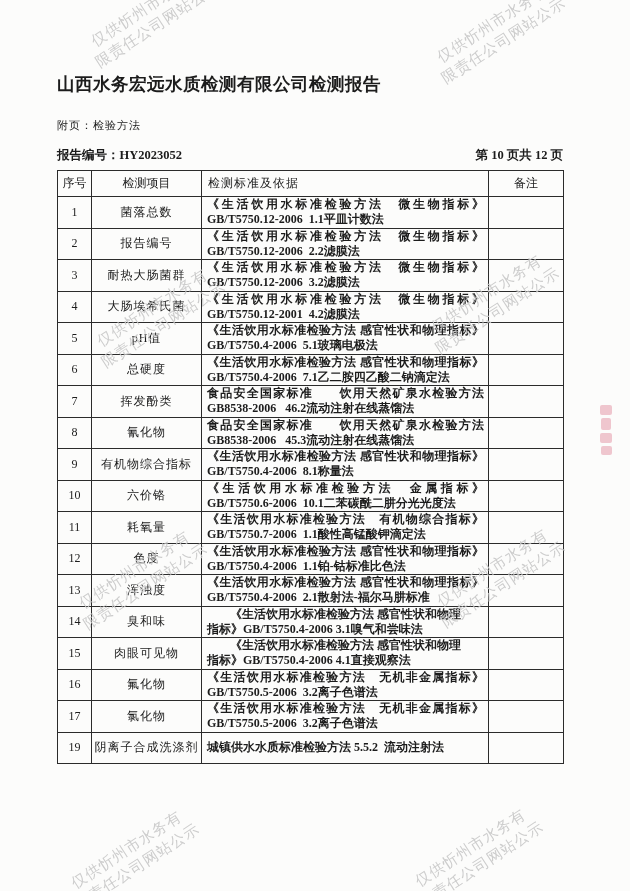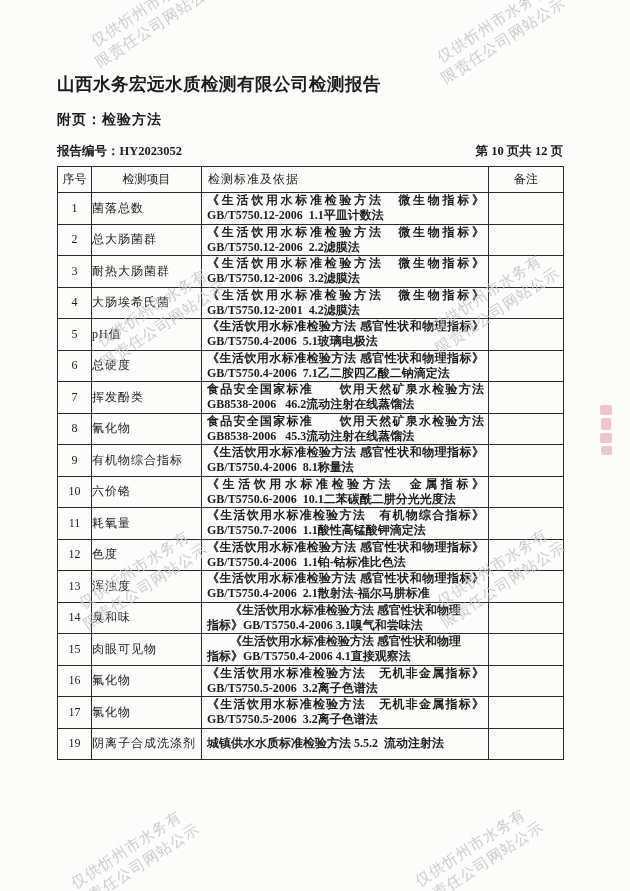--- a/index.html
+++ b/index.html
@@ -45,23 +45,23 @@
   .wm8{left:376px;top:836px;}
 
   
   .content{position:absolute;left:57px;top:72px;width:506px;z-index:2;}
   h1.title{
     font-size:17.5px;
     font-weight:bold;
     letter-spacing:.5px;
   }
   .subtitle{
-    margin-top:15px;
-    font-size:14px;
-    font-weight:bold;
+    margin-top:22px;
+    font-size:11px;
+    font-weight:normal;
     letter-spacing:1px;
   }
   .meta{
     margin-top:14px;
     display:flex;
     justify-content:space-between;
     font-size:12.5px;
     font-weight:bold;
   }
 
@@ -81,21 +81,21 @@
   }
   .methods th{height:26px;}
   .methods td{height:31.5px;}
   .col-no{width:34px;}
   .col-item{width:110px;}
   .col-std{width:287px;}
   .col-remark{width:75px;}
   th.h-no,th.h-item,th.h-remark{text-align:center;}
   th.h-std{text-align:left;padding-left:6px;letter-spacing:1px;}
   td.c-no{text-align:center;}
-  td.c-item{letter-spacing:1px;}
+  td.c-item{text-align:center;letter-spacing:1px;}
   td.c-std{padding:0 4px 0 5px;}
   .ln{line-height:15.2px;font-size:12px;font-weight:bold;}
   .ln.jst{text-align:justify;text-align-last:justify;}
   .ln.ctr{text-align:center;}
   .ln.lft{text-align:left;white-space:pre-wrap;}
 
   
   .seal{
     position:absolute;
     left:597px;top:402px;
@@ -180,21 +180,21 @@
             <td class="c-no">1</td>
             <td class="c-item">菌落总数</td>
             <td class="c-std">
               <div class="ln jst">《生活饮用水标准检验方法　微生物指标》</div>
               <div class="ln lft">GB/T5750.12-2006  1.1平皿计数法</div>
             </td>
             <td class="c-remark"></td>
           </tr>
           <tr>
             <td class="c-no">2</td>
-            <td class="c-item">总大肠菌群</td>
+            <td class="c-item">报告编号</td>
             <td class="c-std">
               <div class="ln jst">《生活饮用水标准检验方法　微生物指标》</div>
               <div class="ln lft">GB/T5750.12-2006  2.2滤膜法</div>
             </td>
             <td class="c-remark"></td>
           </tr>
           <tr>
             <td class="c-no">3</td>
             <td class="c-item">耐热大肠菌群</td>
             <td class="c-std">

